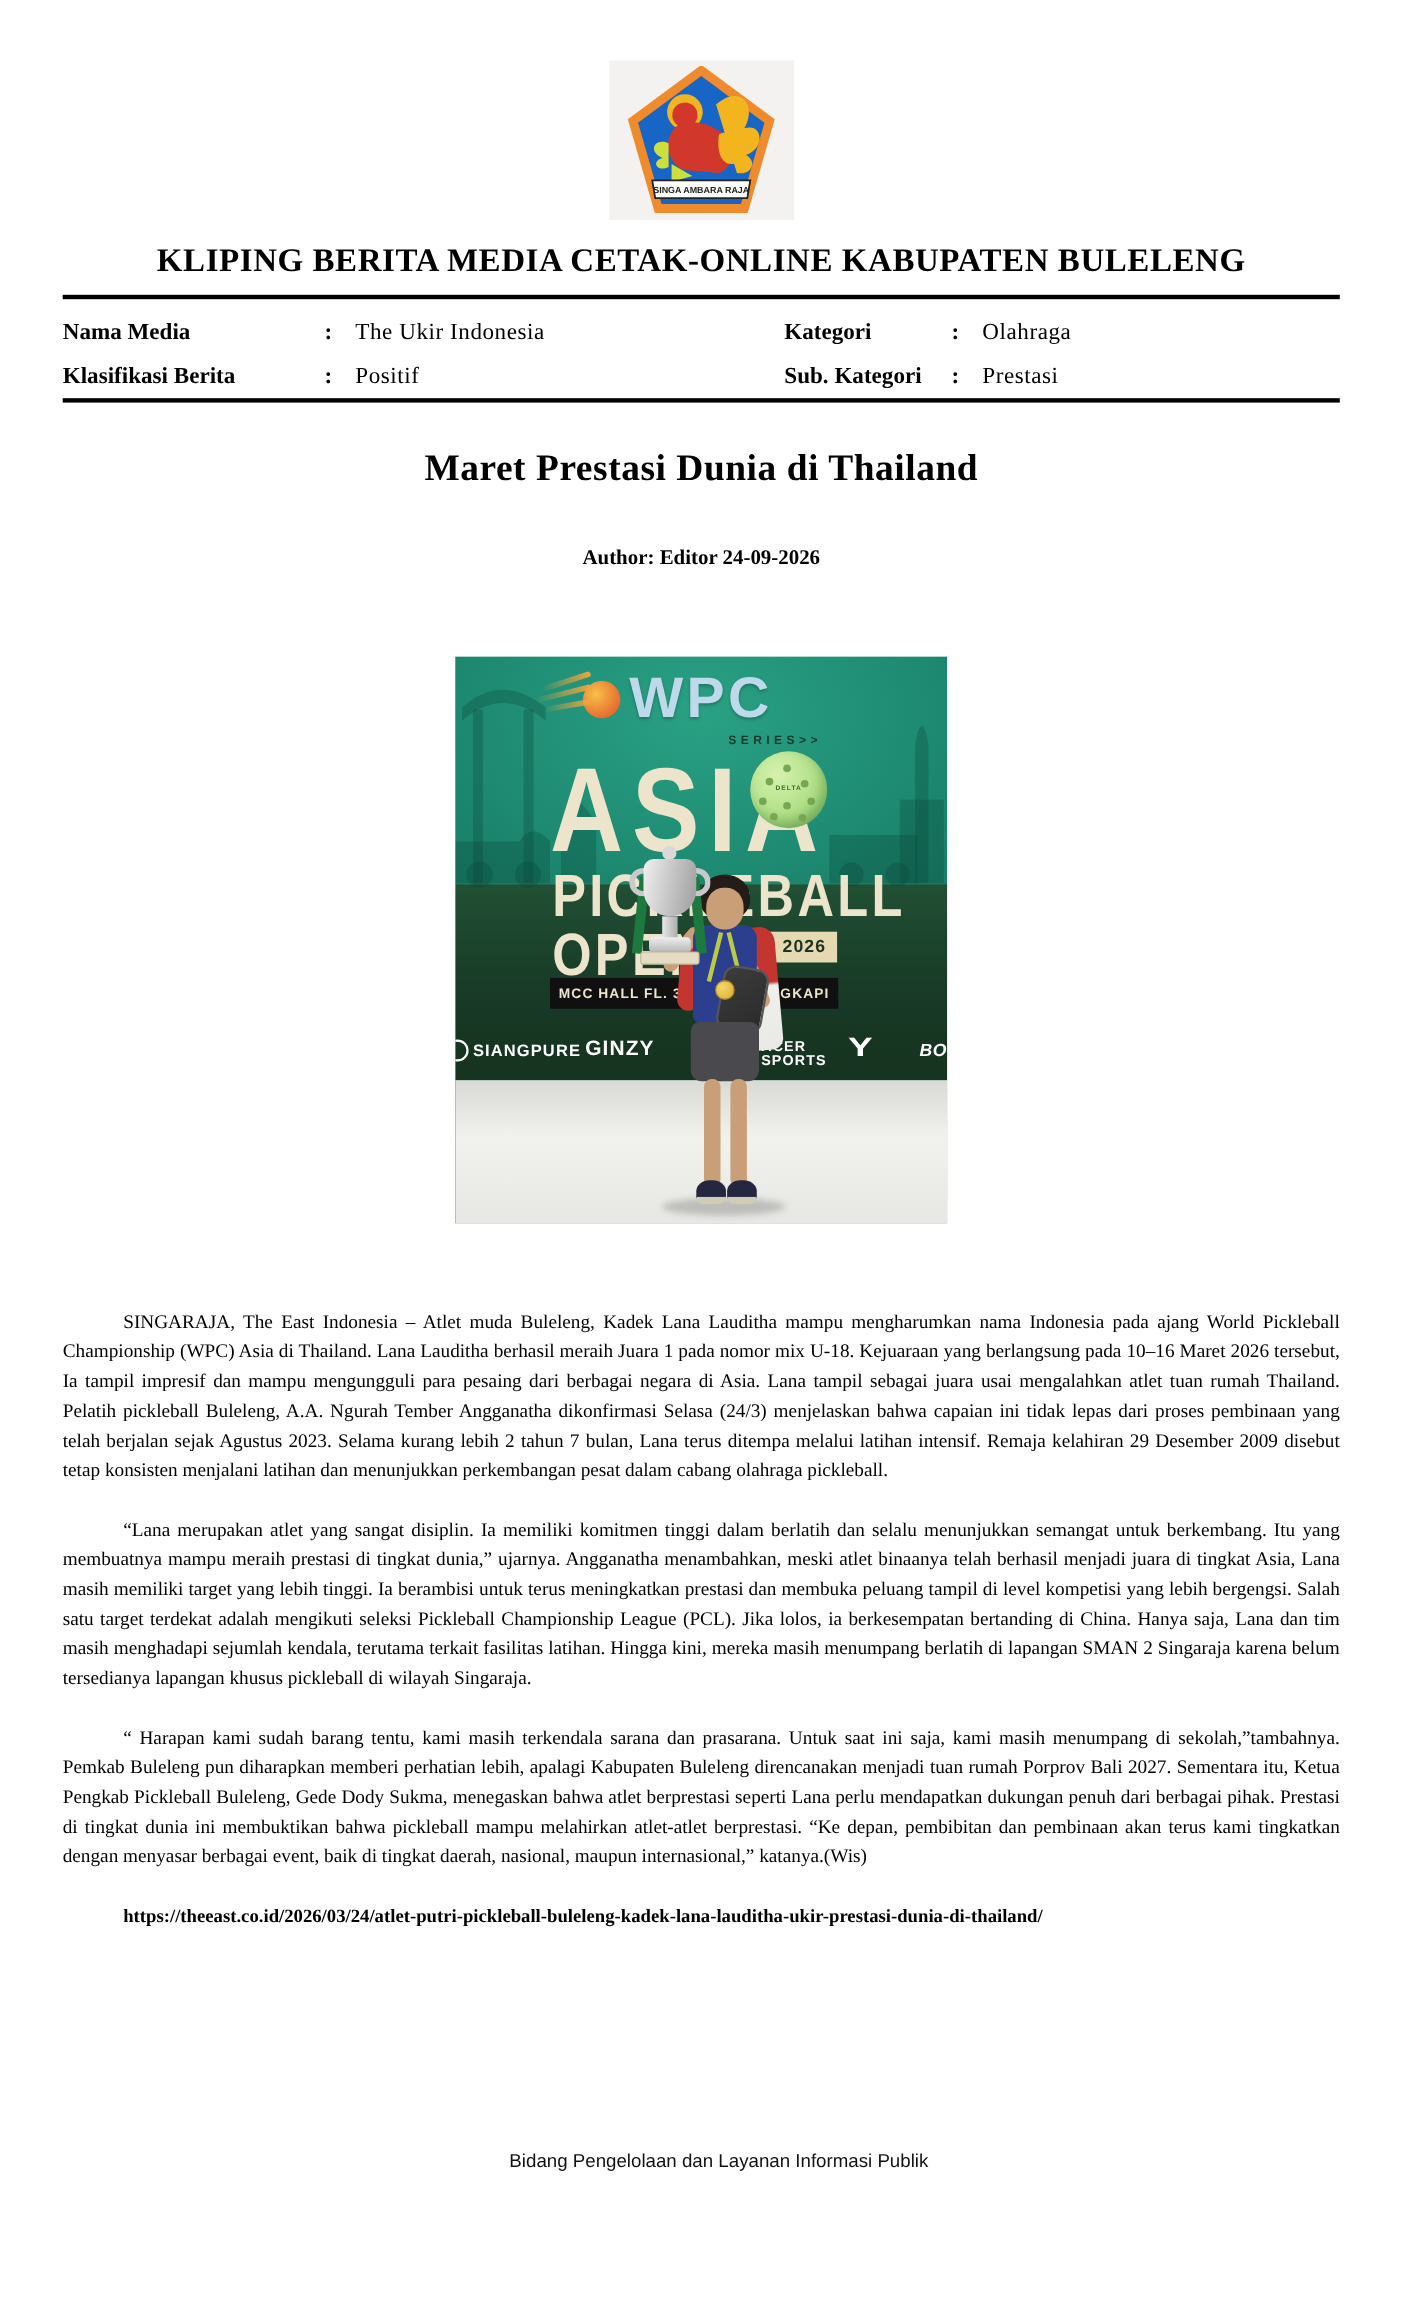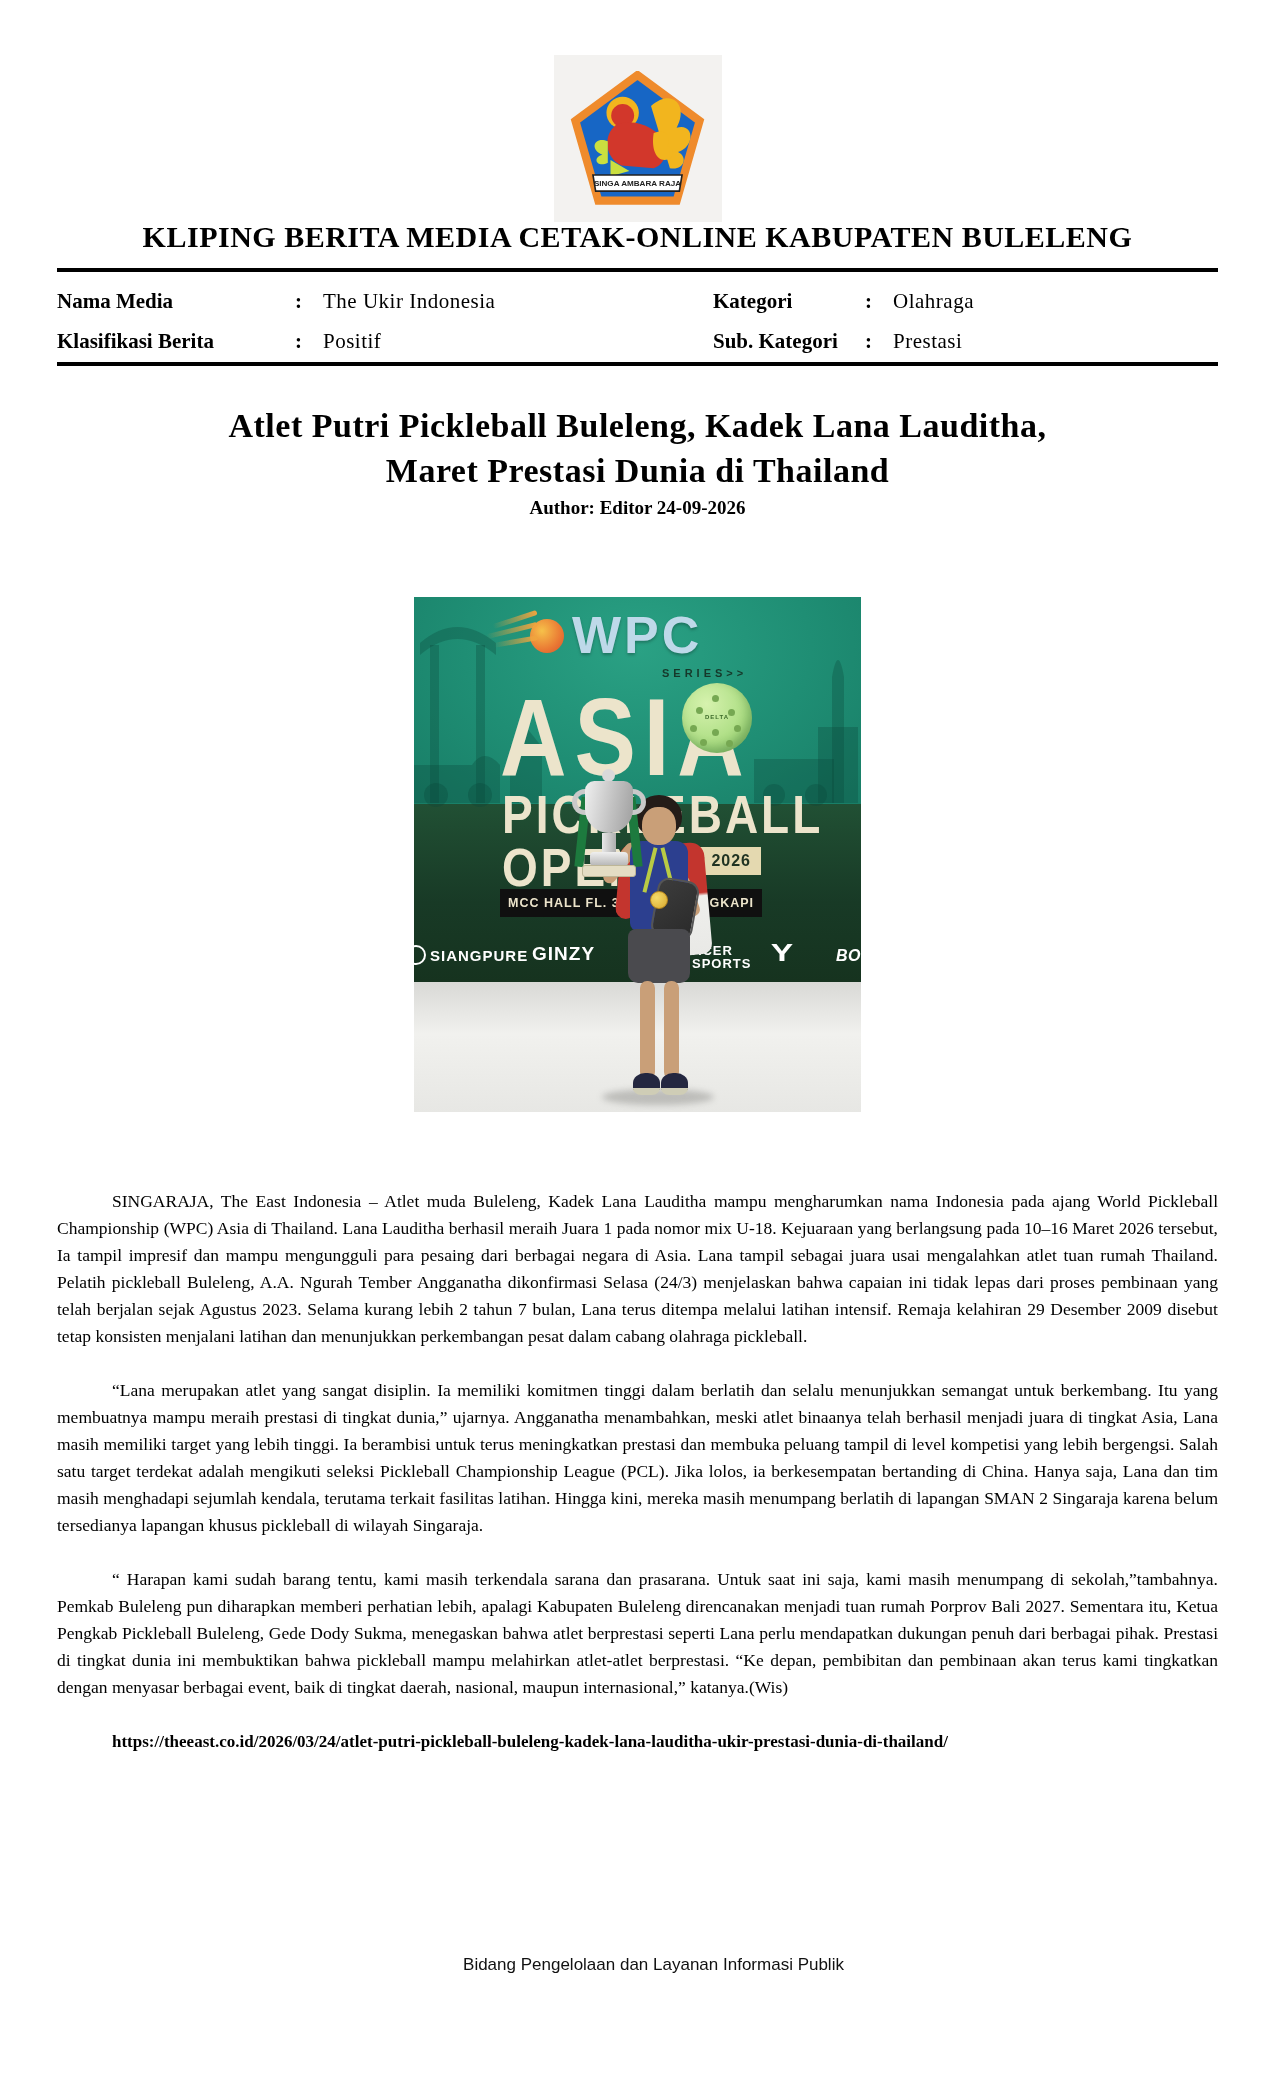--- a/index.html
+++ b/index.html
@@ -4,21 +4,21 @@
 <style>
   * { box-sizing: border-box; }
   html,body { margin:0; padding:0; background:#ffffff; }
   .page {
     position:relative; width:1275px; height:2100px; margin:0 auto;
     background:#ffffff; font-family:"Liberation Serif", serif; color:#000;
     overflow:hidden;
   }
   
   .logo-wrap { position:absolute; top:55px; left:50%; transform:translateX(-50%);
-    width:168px; height:167px; background:#f3f2f0; display:flex; align-items:center; justify-content:center; }
+    width:168px; height:145px; background:#f3f2f0; display:flex; align-items:center; justify-content:center; }
   
   .main-title { position:absolute; top:220px; left:0; width:100%; margin:0;
     text-align:center; font-size:30px; font-weight:bold; letter-spacing:0.5px; }
   .rule { position:absolute; left:57px; right:57px; height:4px; background:#000; }
   .rule1 { top:268px; }
   .rule2 { top:362px; }
   .meta { position:absolute; top:281px; left:57px; right:57px; font-size:21px; }
   .meta-row { display:flex; align-items:center; height:40px; }
   .m-label  { width:238px; font-weight:bold; }
   .m-colon  { width:28px;  font-weight:bold; }
@@ -165,21 +165,20 @@
       <span class="m-colon">:</span>
       <span class="m-value">Positif</span>
       <span class="m-label2">Sub. Kategori</span>
       <span class="m-colon2">:</span>
       <span class="m-value2">Prestasi</span>
     </div>
   </div>
   <div class="rule rule2"></div>
 
   <div class="art-title">
-    <div>Atlet Putri Pickleball Buleleng, Kadek Lana Lauditha,</div>
     <div>Maret Prestasi Dunia di Thailand</div>
   </div>
   <div class="author">Author: Editor 24-09-2026</div>
 
   <div class="photo">
     <div class="ph-top"></div>
     <div class="ph-mid"></div>
     <div class="ph-floor"></div>
 
     <svg class="ph-sil" width="447" height="210" viewBox="0 0 447 210">

